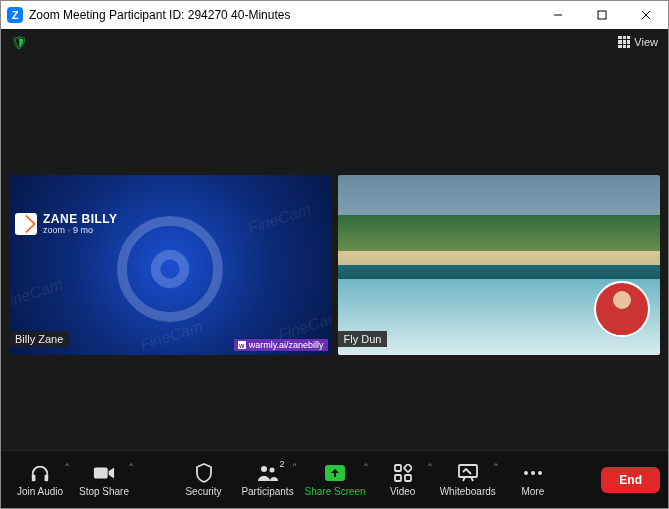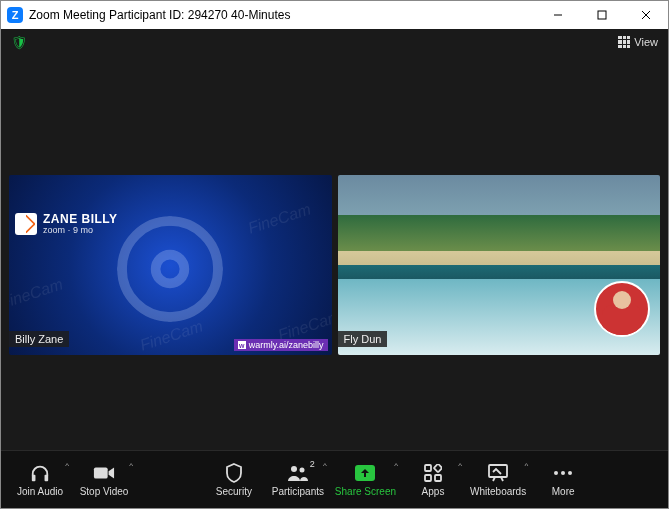--- a/index.html
+++ b/index.html
@@ -149,21 +149,21 @@
       <span>Join Audio</span>
     </div>
     <div class="tbtn">
       <span class="caret">^</span>
       <span class="ico">
         <svg width="22" height="16" viewBox="0 0 24 16">
             <rect x="1" y="2" width="15" height="12" rx="2" fill="#ddd"></rect>
             <path d="M17 6 L23 2 V14 L17 10 Z" fill="#ddd"></path>
           </svg>
       </span>
-      <span>Stop Video</span>
+      <span>Stop Share</span>
     </div>
     <div class="gap"></div>
     <div class="tbtn">
       <span class="ico">
         <svg width="18" height="20" viewBox="0 0 18 20" fill="none" stroke="#ddd" stroke-width="1.8">
             <path d="M9 1 L16 4 V10 C16 15 12 18 9 19 C6 18 2 15 2 10 V4 Z"></path>
           </svg>
       </span>
       <span>Security</span>
     </div>
@@ -193,21 +193,21 @@
     <div class="tbtn">
       <span class="caret">^</span>
       <span class="ico">
         <svg width="18" height="18" viewBox="0 0 18 18" fill="none" stroke="#ddd" stroke-width="1.8">
             <rect x="1" y="1" width="6" height="6" rx="1"></rect>
             <rect x="11" y="1" width="6" height="6" rx="1" transform="rotate(45 14 4)"></rect>
             <rect x="1" y="11" width="6" height="6" rx="1"></rect>
             <rect x="11" y="11" width="6" height="6" rx="1"></rect>
           </svg>
       </span>
-      <span>Apps</span>
+      <span>Video</span>
     </div>
     <div class="tbtn">
       <span class="caret">^</span>
       <span class="ico">
         <svg width="20" height="18" viewBox="0 0 20 18" fill="none" stroke="#ddd" stroke-width="1.8">
             <rect x="1" y="1" width="18" height="12" rx="1"></rect>
             <path d="M5 8 L8 5 L13 10"></path>
             <line x1="7" y1="13" x2="5" y2="17"></line>
             <line x1="13" y1="13" x2="15" y2="17"></line>
           </svg>
@@ -218,15 +218,16 @@
       <span class="ico">
         <svg width="20" height="6" viewBox="0 0 20 6" fill="#ddd">
             <circle cx="3" cy="3" r="2"></circle>
             <circle cx="10" cy="3" r="2"></circle>
             <circle cx="17" cy="3" r="2"></circle>
           </svg>
       </span>
       <span>More</span>
     </div>
     <div class="gap"></div>
+    <div class="endbtn">End</div>
   </div>
 
 </div>
 
 </body></html>

